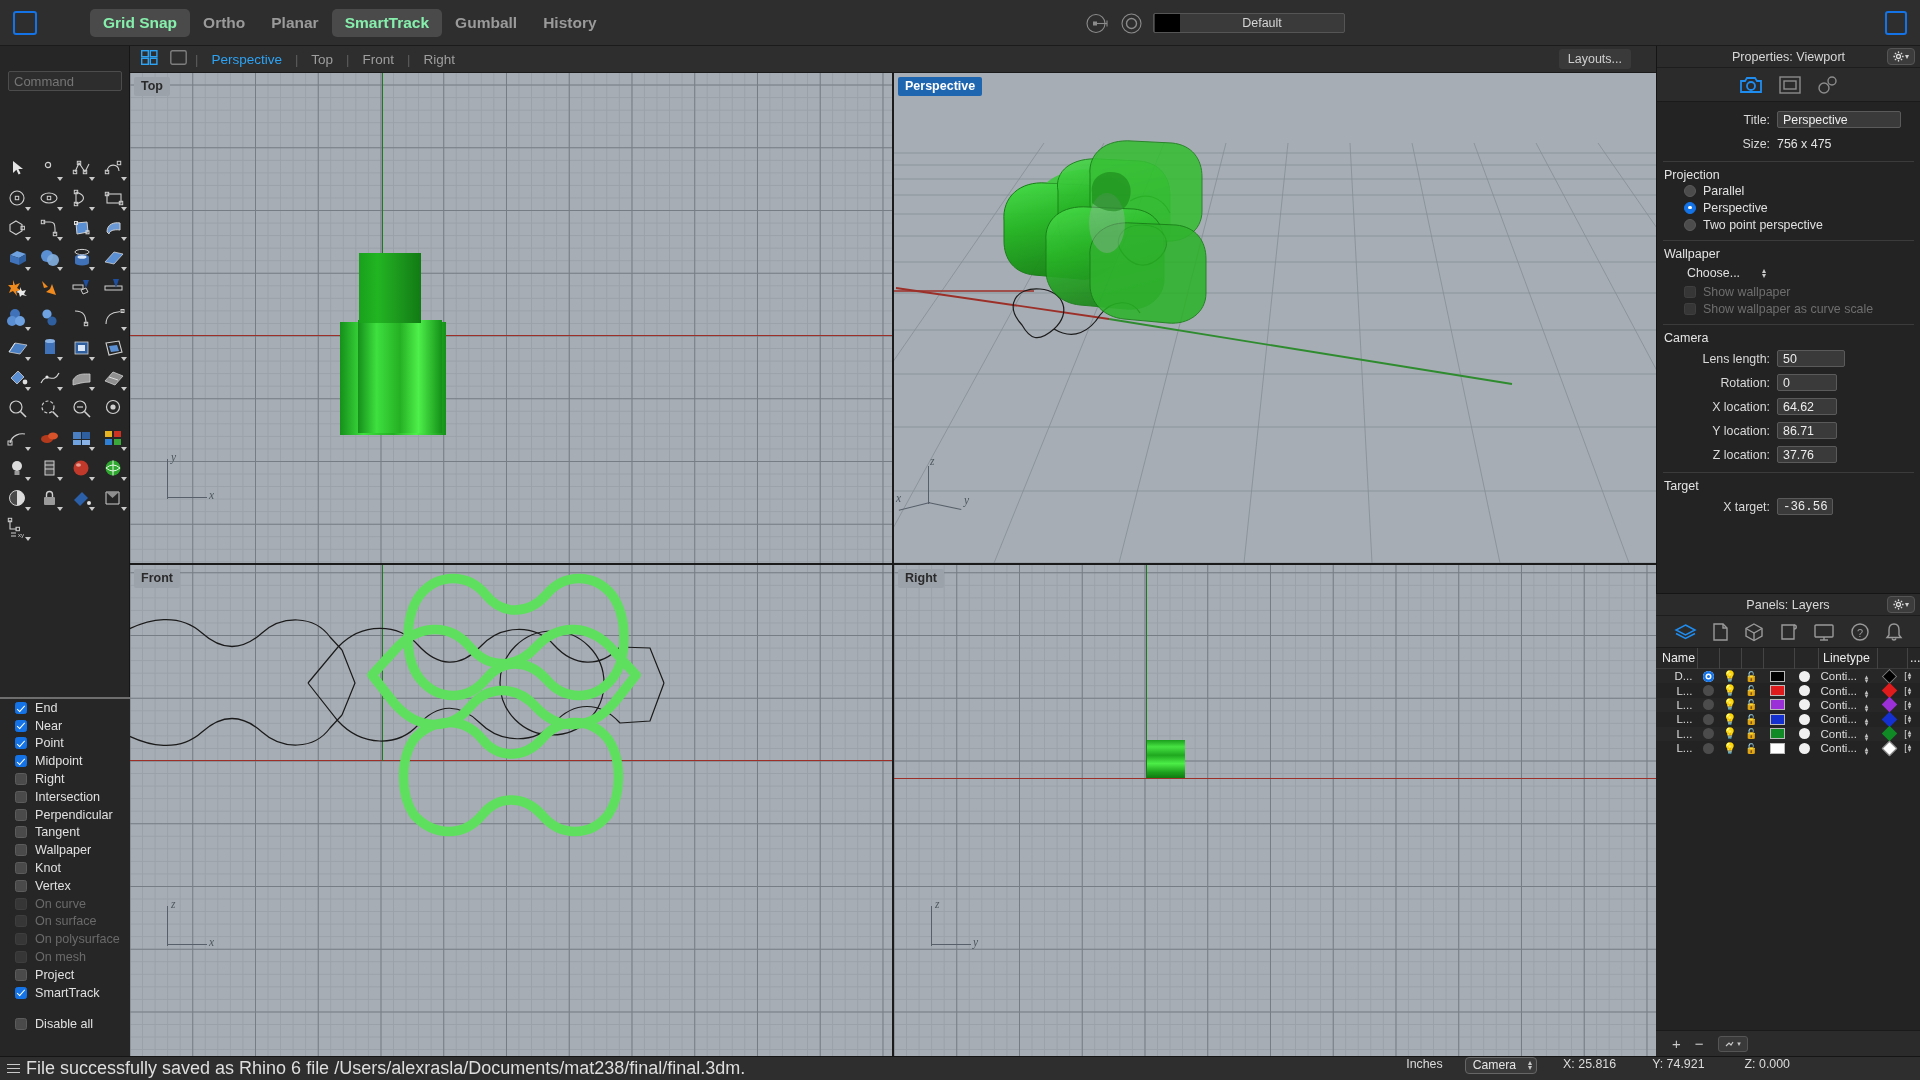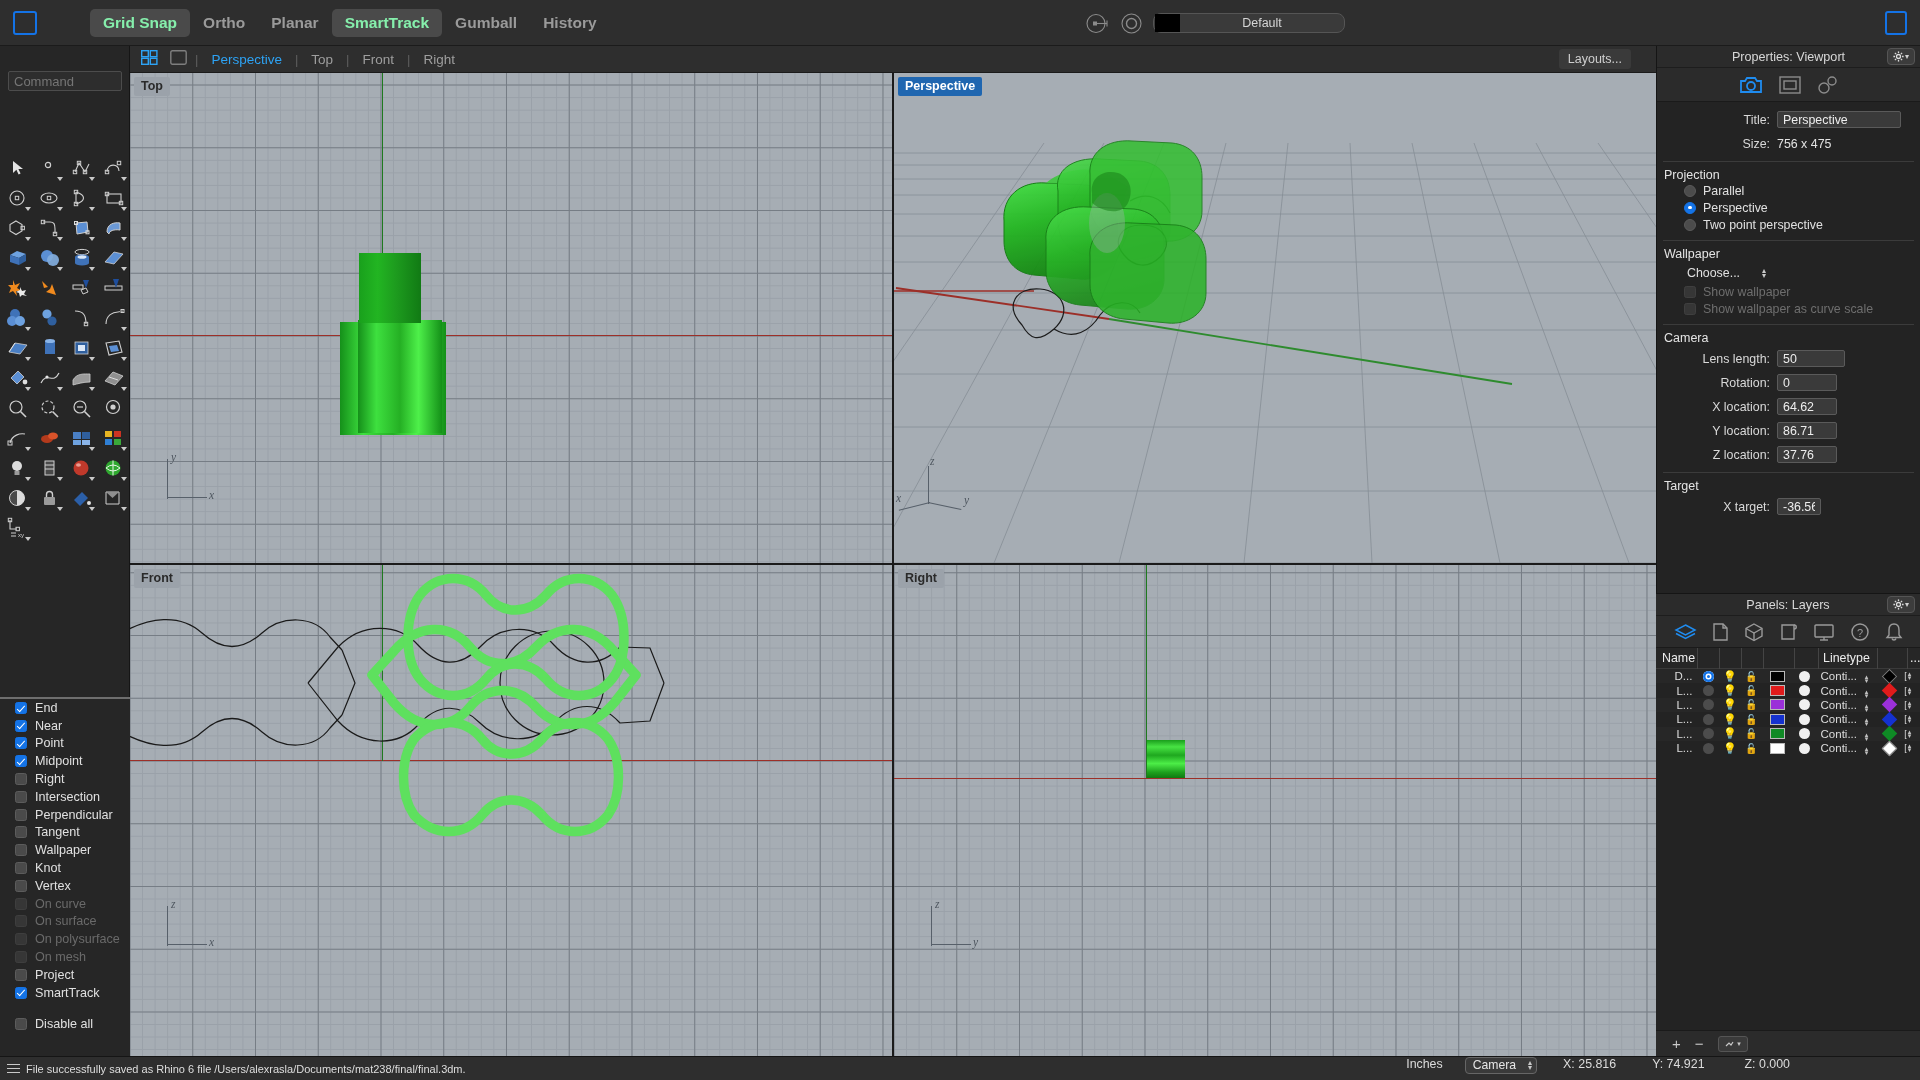--- a/index.html
+++ b/index.html
@@ -26,21 +26,21 @@
   .menu-items { display: flex; align-items: center; margin-left: 53px; gap: 0px; }
   .menu-item {
     font-size: 15.5px; font-weight: bold; color: #9a9a9a;
     padding: 5px 13px; border-radius: 5px; cursor: default; white-space: nowrap;
   }
   .menu-item.active { background: #4a4a4a; color: #86efac; }
   .topbar-right { position: absolute; left: 1085px; top: 0; height: 46px; display: flex; align-items: center; gap: 9px; }
   .ctrl-icon { width: 25px; height: 25px; }
   .layer-swatch-box {
     width: 192px; height: 20px; background: #3a3a3a; border: 1px solid #555;
-    display: flex; align-items: center; border-radius: 8px;
+    display: flex; align-items: center; border-radius: 2px;
   }
   .layer-swatch { width: 25px; height: 18px; background: #000; margin-left: 1px; }
   .layer-default-label { flex: 1; text-align: center; font-size: 12.5px; color: #d5d5d5; }
   .topbar-rightsq {
     position: absolute; right: 13px; top: 11px;
     width: 22px; height: 24px; border: 2.5px solid #1473e6; border-radius: 3px;
   }
 
   
   .leftpanel {
@@ -195,21 +195,21 @@
   .lf-box { width: 30px; height: 16px; background: #3a3a3a; border: 1px solid #555; border-radius: 3px;
     display:flex; align-items:center; justify-content:center; gap:2px; }
 
   
   .statusbar {
     position: absolute; left: 0; bottom: 0; width: 1920px; height: 24px;
     background: #2e2e2e; border-top: 1px solid #151515; display: flex; align-items: center;
   }
   .hamb { margin-left: 7px; display: flex; flex-direction: column; gap: 2.3px; }
   .hamb i { display: block; width: 13px; height: 1.6px; background: #c9c9c9; }
-  .status-msg { font-size: 11px; color: #dedede; margin-left: 6px; }
+  .status-msg { font-size: 18px; color: #dedede; margin-left: 6px; }
   .status-right { position: absolute; right: 0; display: flex; gap: 0; height: 24px; }
   .sr-item { font-size: 12.4px; color: #dcdcdc; }
   .cplane-sel {
     height: 17px; background: #3a3a3a; border: 1px solid #666; border-radius: 4px;
     display: flex; align-items: center; padding: 0 4px 0 7px; font-size: 12.2px; color: #e6e6e6; gap: 12px;
   }
 </style>
 </head>
 <body>
 
@@ -1004,21 +1004,21 @@
         <input class="finput" style="width: 60px;" value="86.71">
       </div>
       <div class="frow">
         <span class="flbl">Z location:</span>
         <input class="finput" style="width: 60px;" value="37.76">
       </div>
       <div class="hr"></div>
       <div class="sect-title">Target</div>
       <div class="frow">
         <span class="flbl">X target:</span>
-        <input class="finput" style="width: 44px;" value="-36.56">
+        <input class="finput" style="width: 56px; font-family: Liberation Mono, monospace;" value="-36.56">
       </div>
     </div>
   </div>
 
   <div class="layerspanel">
     <div class="panel-hdr">
       <span>Panels: Layers</span>
       <div class="gear-btn">
         <svg width="11" height="11" viewBox="0 0 11 11">
           <circle cx="5.5" cy="5.5" r="2" fill="none" stroke="#dadada" stroke-width="1.3"></circle>

